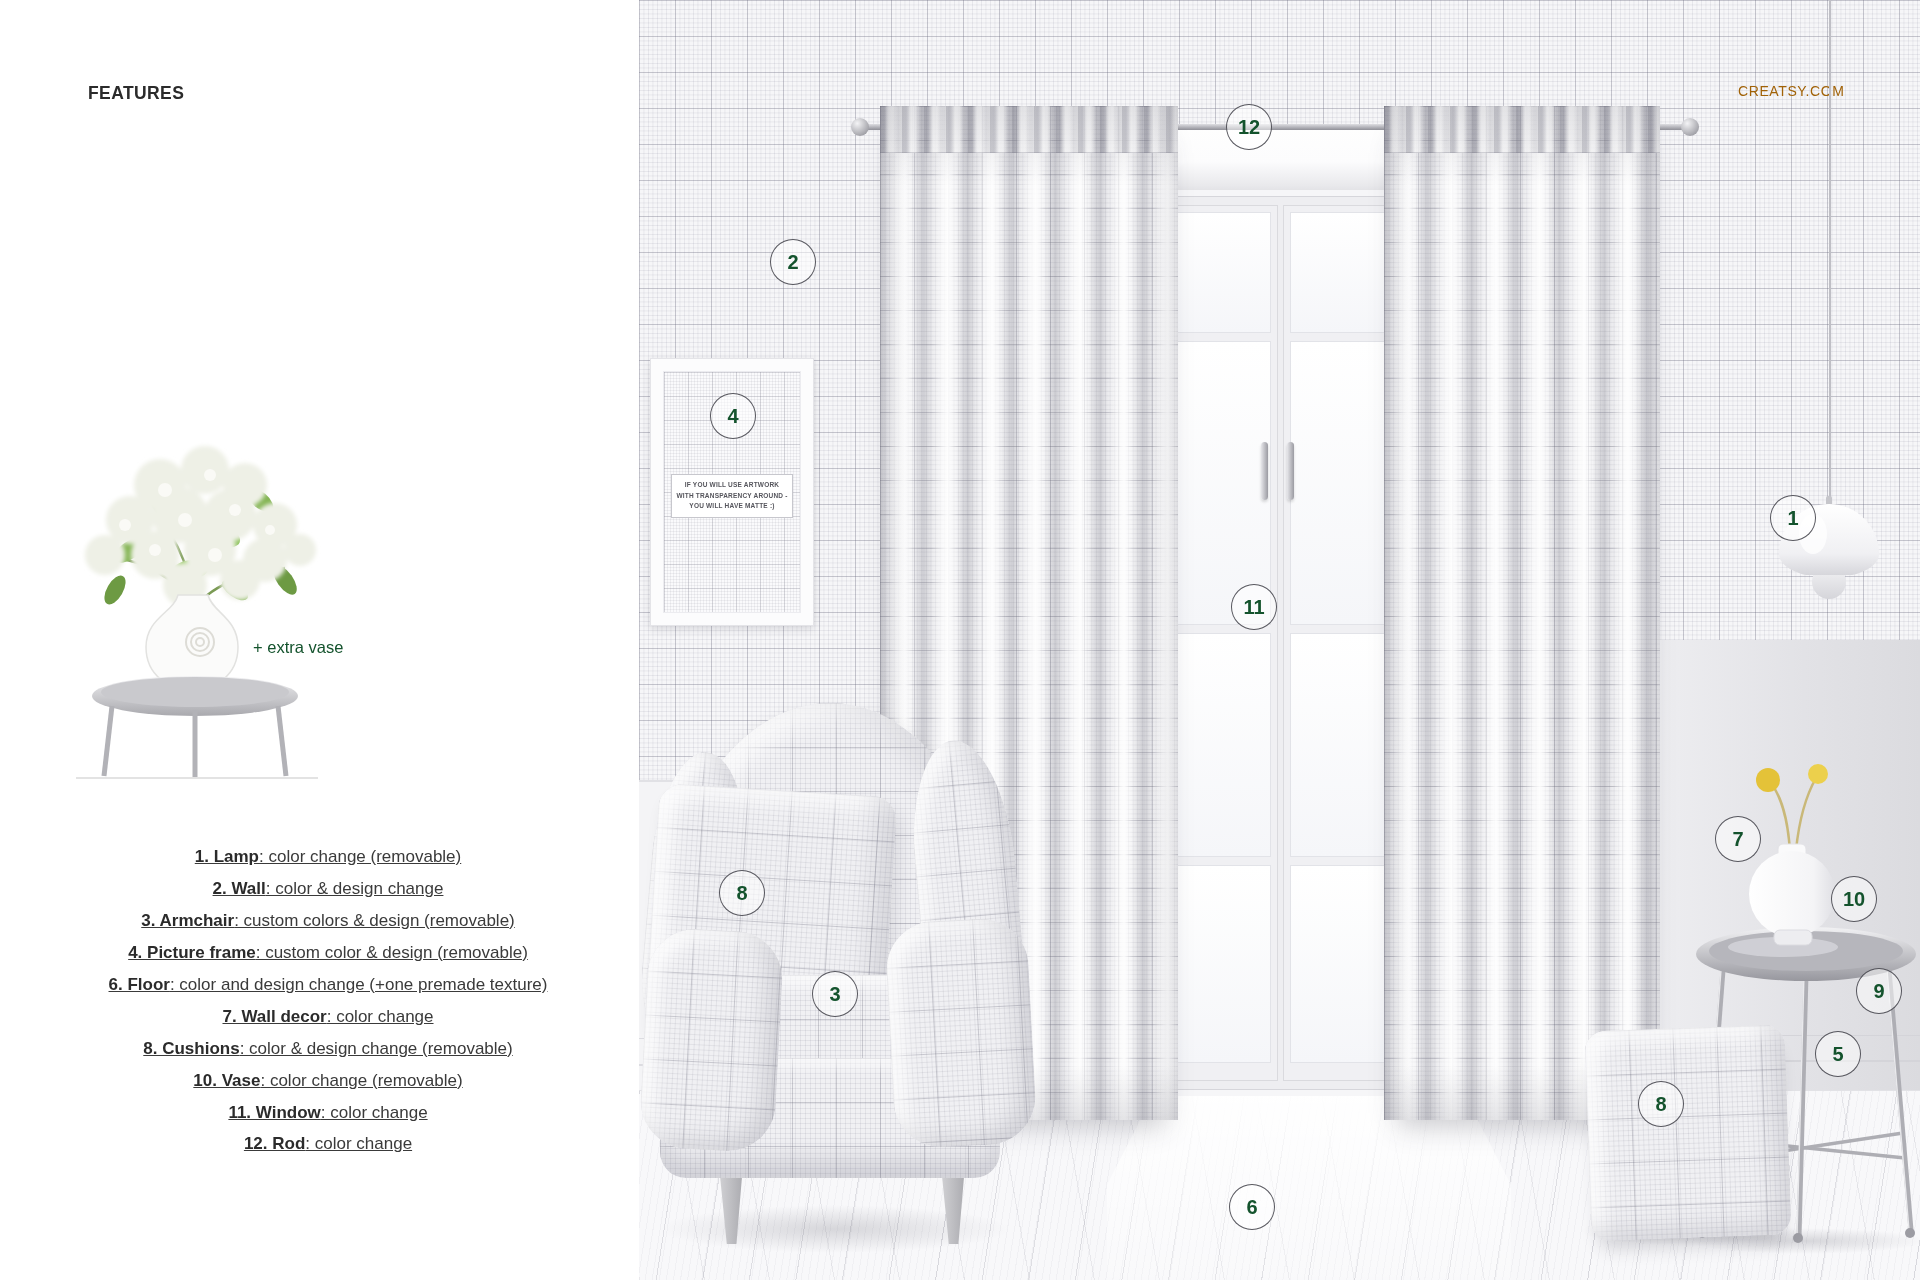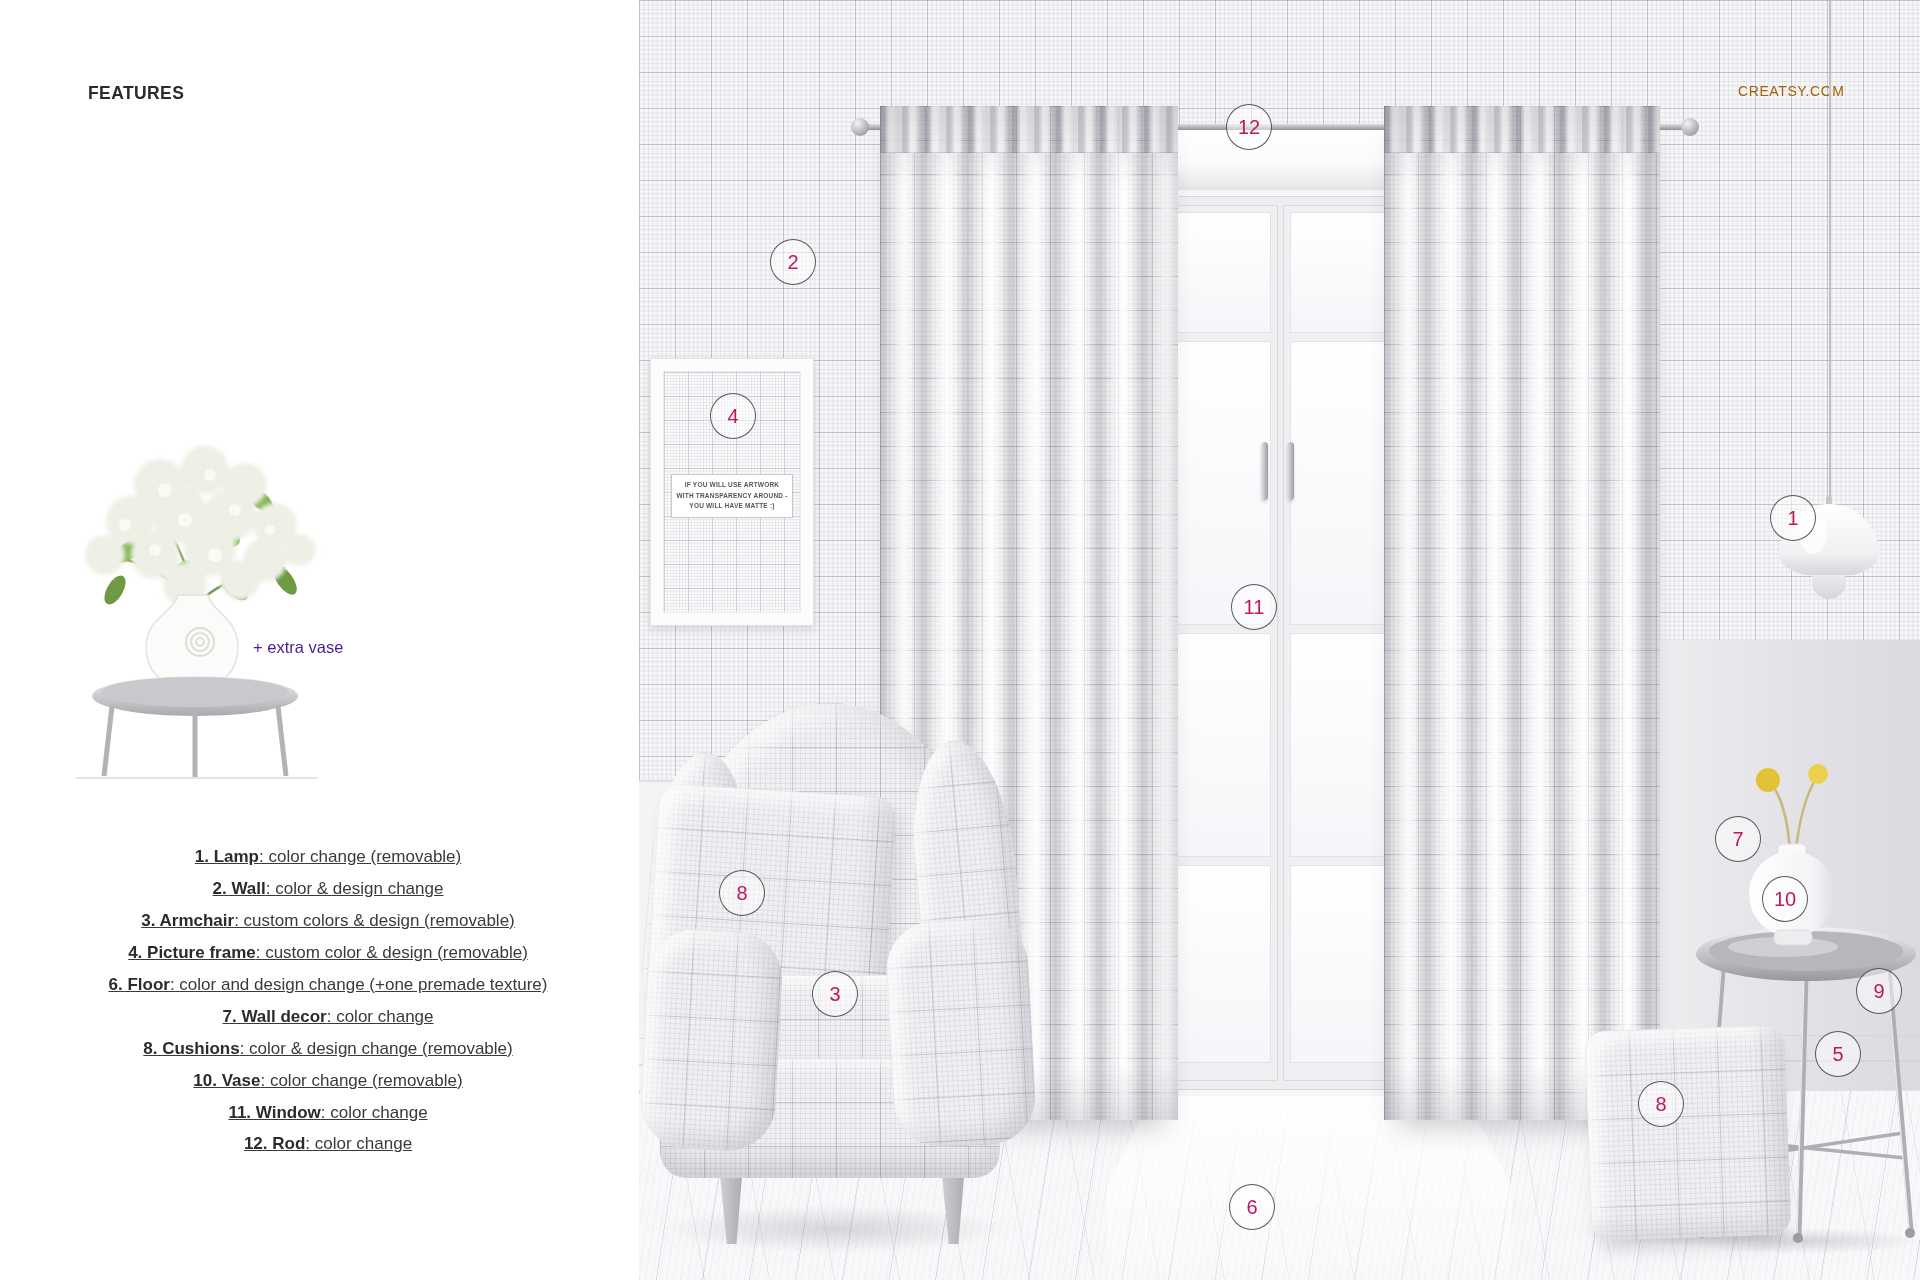--- a/index.html
+++ b/index.html
@@ -6,21 +6,21 @@
   *{box-sizing:border-box;}
   .canvas{
     position:relative;width:1920px;height:1280px;overflow:hidden;
     font-family:"Liberation Sans","DejaVu Sans",sans-serif;color:#333;
   }
 
   
   .panel{position:absolute;left:0;top:0;width:639px;height:1280px;background:#ffffff;z-index:100;text-align:center;}
   .panel h1{position:absolute;left:88px;top:83px;margin:0;font-size:17.5px;font-weight:700;
     letter-spacing:.4px;color:#2b2b2b;}
-  .extra-note{position:absolute;left:253px;top:638px;font-size:16.5px;color:#4c1d95;}
+  .extra-note{position:absolute;left:253px;top:638px;font-size:16.5px;color:#14532d;}
   .vase-figure{position:absolute;left:70px;top:440px;width:270px;height:348px;}
   .feature-list{position:absolute;left:88px;top:846px;margin:0;padding:0;list-style:none;
     width:480px;font-size:17px;color:#3a3a3a;text-decoration:underline;}
   .feature-list li{margin:0 0 9.5px;line-height:1.32;}
   .feature-list b{color:#2b2b2b;font-weight:700;}
 
   
   .scene{position:absolute;left:639px;top:0;width:1281px;height:1280px;overflow:hidden;background:#f6f6f8;}
   .graph{
     background-color:#f6f6f8;
@@ -167,21 +167,21 @@
       0 16px 18px -8px rgba(40,40,55,.18);}
 
   
   .side-table{position:absolute;left:1054px;top:918px;z-index:35;}
   .table-vase{position:absolute;left:1107px;top:760px;z-index:36;}
 
   
   .badge{position:absolute;width:46px;height:46px;border-radius:50%;z-index:80;
     border:1.4px solid rgba(58,58,66,.85);background:rgba(255,255,255,.5);
     display:flex;align-items:center;justify-content:center;
-    font-size:20px;font-weight:400;color:#be185d;transform:translate(-50%,-50%);text-align:right;}
+    font-size:20px;font-weight:700;color:#14532d;transform:translate(-50%,-50%);text-align:right;}
 </style>
 </head>
 <body>
 
 <div class="canvas">
 
   <aside class="panel">
     <h1>FEATURES</h1>
 
     <svg class="vase-figure" width="270" height="348" viewBox="0 0 270 348">
@@ -408,21 +408,21 @@
       </div>
     <div class="badge" style="left:615px;top:607px;">
         <span>11</span>
       </div>
     <div class="badge" style="left:1099px;top:839px;">
         <span>7</span>
       </div>
     <div class="badge" style="left:103px;top:893px;">
         <span>8</span>
       </div>
-    <div class="badge" style="left:1146px;top:899px;">
+    <div class="badge" style="left:1215px;top:899px;">
         <span>10</span>
       </div>
     <div class="badge" style="left:1240px;top:991px;">
         <span>9</span>
       </div>
     <div class="badge" style="left:196px;top:994px;">
         <span>3</span>
       </div>
     <div class="badge" style="left:1199px;top:1054px;">
         <span>5</span>

